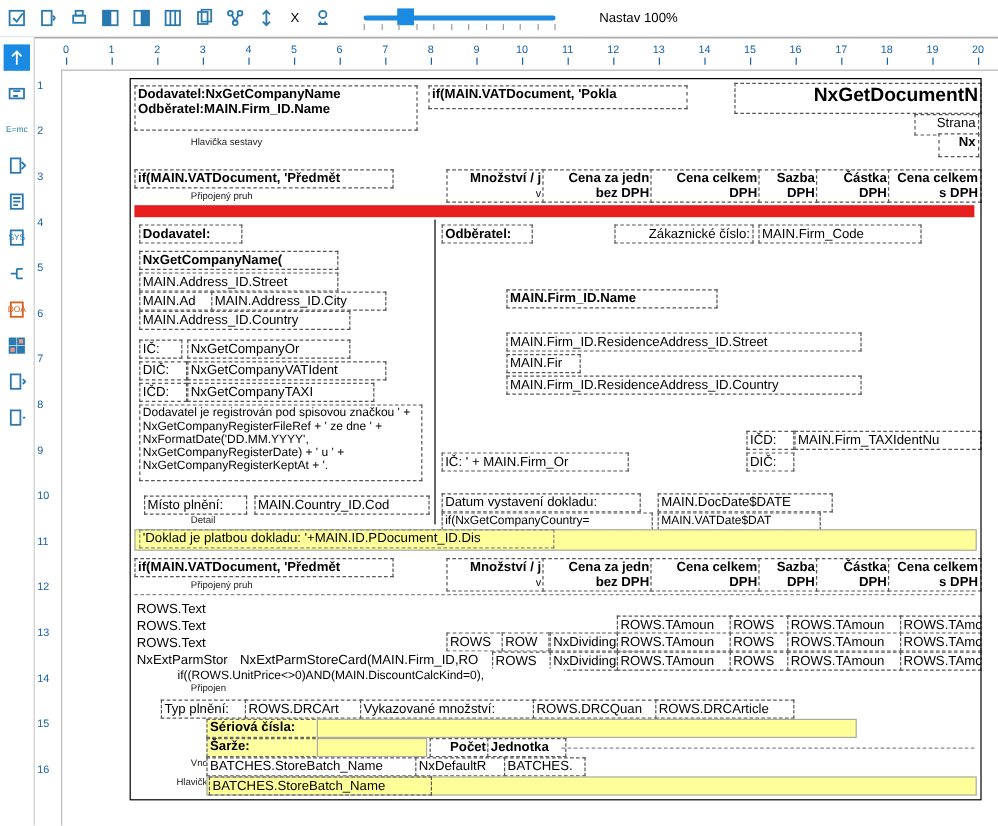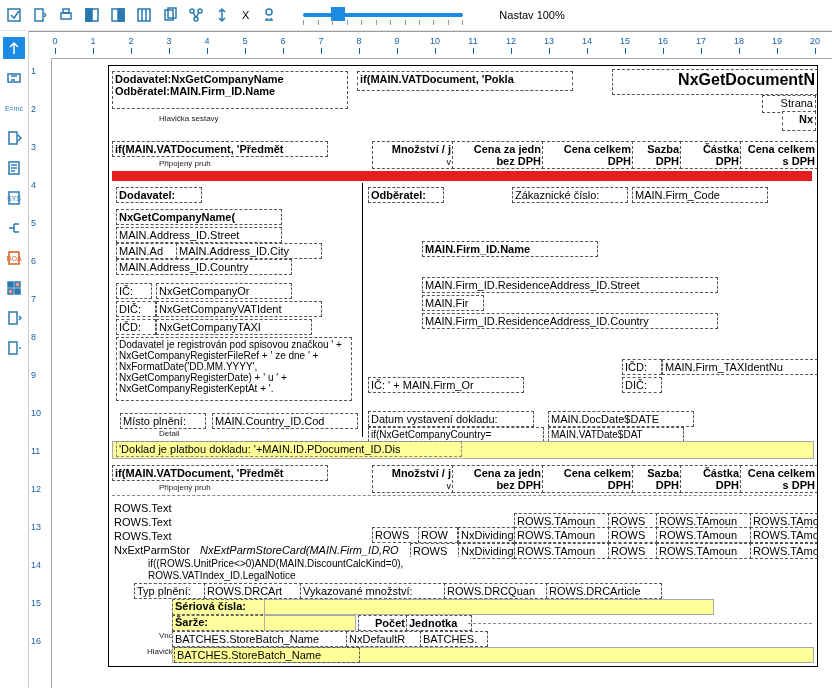--- a/index.html
+++ b/index.html
@@ -432,21 +432,21 @@
         <div class="elem" style="left:104px; top:242px; width:160px;">NxGetCompanyVATIdent</div>
         <div class="elem" style="left:64px; top:260px; width:34px;">IČD:</div>
         <div class="elem" style="left:104px; top:260px; width:150px;">NxGetCompanyTAXI</div>
         <div class="elem" style="left:64px; top:278px; width:230px; height:60px; white-space:normal; font-size:10px;">Dodavatel je registrován pod spisovou značkou ' + NxGetCompanyRegisterFileRef + ' ze dne ' + NxFormatDate('DD.MM.YYYY', NxGetCompanyRegisterDate) + ' u ' + NxGetCompanyRegisterKeptAt + '.</div>
         <div class="elem" style="left:68px; top:354px; width:80px;">Místo plnění:</div>
         <div class="elem" style="left:160px; top:354px; width:140px;">MAIN.Country_ID.Cod</div>
 
         <div style="position:absolute; left:310px; top:124px; width:0; height:254px; border-left:1px solid #000;"></div>
 
         <div class="elem lab" style="left:316px; top:128px; width:70px;">Odběratel:</div>
-        <div class="elem" style="left:460px; top:128px; width:110px; text-align:left;">Zákaznické číslo:</div>
+        <div class="elem" style="left:460px; top:128px; width:110px; text-align:right;">Zákaznické číslo:</div>
         <div class="elem" style="left:580px; top:128px; width:130px;">MAIN.Firm_Code</div>
         <div class="elem lab" style="left:370px; top:182px; width:170px;">MAIN.Firm_ID.Name</div>
         <div class="elem" style="left:370px; top:218px; width:290px;">MAIN.Firm_ID.ResidenceAddress_ID.Street</div>
         <div class="elem" style="left:370px; top:236px; width:56px;">MAIN.Fir</div>
         <div class="elem" style="left:370px; top:254px; width:290px;">MAIN.Firm_ID.ResidenceAddress_ID.Country</div>
 
         <div class="elem" style="left:570px; top:300px; width:34px;">IČD:</div>
         <div class="elem" style="left:610px; top:300px; width:150px;">MAIN.Firm_TAXIdentNu</div>
         <div class="elem" style="left:316px; top:318px; width:150px;">IČ: ' + MAIN.Firm_Or</div>
         <div class="elem" style="left:570px; top:318px; width:34px;">DIČ:</div>
@@ -492,32 +492,31 @@
         <div class="elem" style="left:462px; top:454px; width:90px;">ROWS.TAmoun</div>
         <div class="elem" style="left:462px; top:468px; width:90px;">ROWS.TAmoun</div>
         <div class="elem" style="left:556px; top:454px; width:44px;">ROWS</div>
         <div class="elem" style="left:556px; top:468px; width:44px;">ROWS</div>
         <div class="elem" style="left:604px; top:454px; width:90px;">ROWS.TAmoun</div>
         <div class="elem" style="left:604px; top:468px; width:90px;">ROWS.TAmoun</div>
         <div class="elem" style="left:698px; top:454px; width:62px;">ROWS.TAmoun</div>
         <div class="elem" style="left:698px; top:468px; width:62px;">ROWS.TAmoun</div>
 
         <div class="elem" style="left:60px; top:484px; width:84px; border:none;">NxExtParmStor</div>
-        <div class="elem" style="left:146px; top:484px; width:210px; border:none;font-style:italic;">NxExtParmStoreCard(MAIN.Firm_ID,RO</div>
+        <div class="elem" style="left:146px; top:484px; width:210px; border:none;">NxExtParmStoreCard(MAIN.Firm_ID,RO</div>
         <div class="elem" style="left:358px; top:484px; width:44px;">ROWS</div>
         <div class="elem" style="left:406px; top:484px; width:70px;">NxDividing</div>
         <div class="elem" style="left:462px; top:484px; width:90px;">ROWS.TAmoun</div>
         <div class="elem" style="left:556px; top:484px; width:44px;">ROWS</div>
         <div class="elem" style="left:604px; top:484px; width:90px;">ROWS.TAmoun</div>
         <div class="elem" style="left:698px; top:484px; width:62px;">ROWS.TAmoun</div>
 
         <div class="sec-tag" style="left:60px; top:498px;">Připojený</div>
         <div class="elem" style="left:94px; top:498px; width:320px; border:none; font-size:10px;">if((ROWS.UnitPrice&lt;&gt;0)AND(MAIN.DiscountCalcKind=0),</div>
         <div class="sec-tag" style="left:60px; top:510px;">Připojen</div>
-        <div class="elem" style="left:94px; top:510px; width:220px; border:none; font-size:10px;">ROWS.VATIndex_ID.LegalNotice</div>
 
         <div class="sec-tag" style="left:60px; top:524px;">Přip</div>
         <div class="elem" style="left:82px; top:524px; width:66px;">Typ plnění:</div>
         <div class="elem" style="left:152px; top:524px; width:92px;">ROWS.DRCArt</div>
         <div class="elem" style="left:248px; top:524px; width:140px;">Vykazované množství:</div>
         <div class="elem" style="left:392px; top:524px; width:98px;">ROWS.DRCQuan</div>
         <div class="elem" style="left:494px; top:524px; width:110px;">ROWS.DRCArticle</div>
 
         <div class="yellowstrong lab" style="left:120px; top:540px; width:90px; height:14px; padding:0 2px;">Sériová čísla:</div>
         <div class="yellowband" style="left:212px; top:540px; width:448px; height:14px;"></div>

